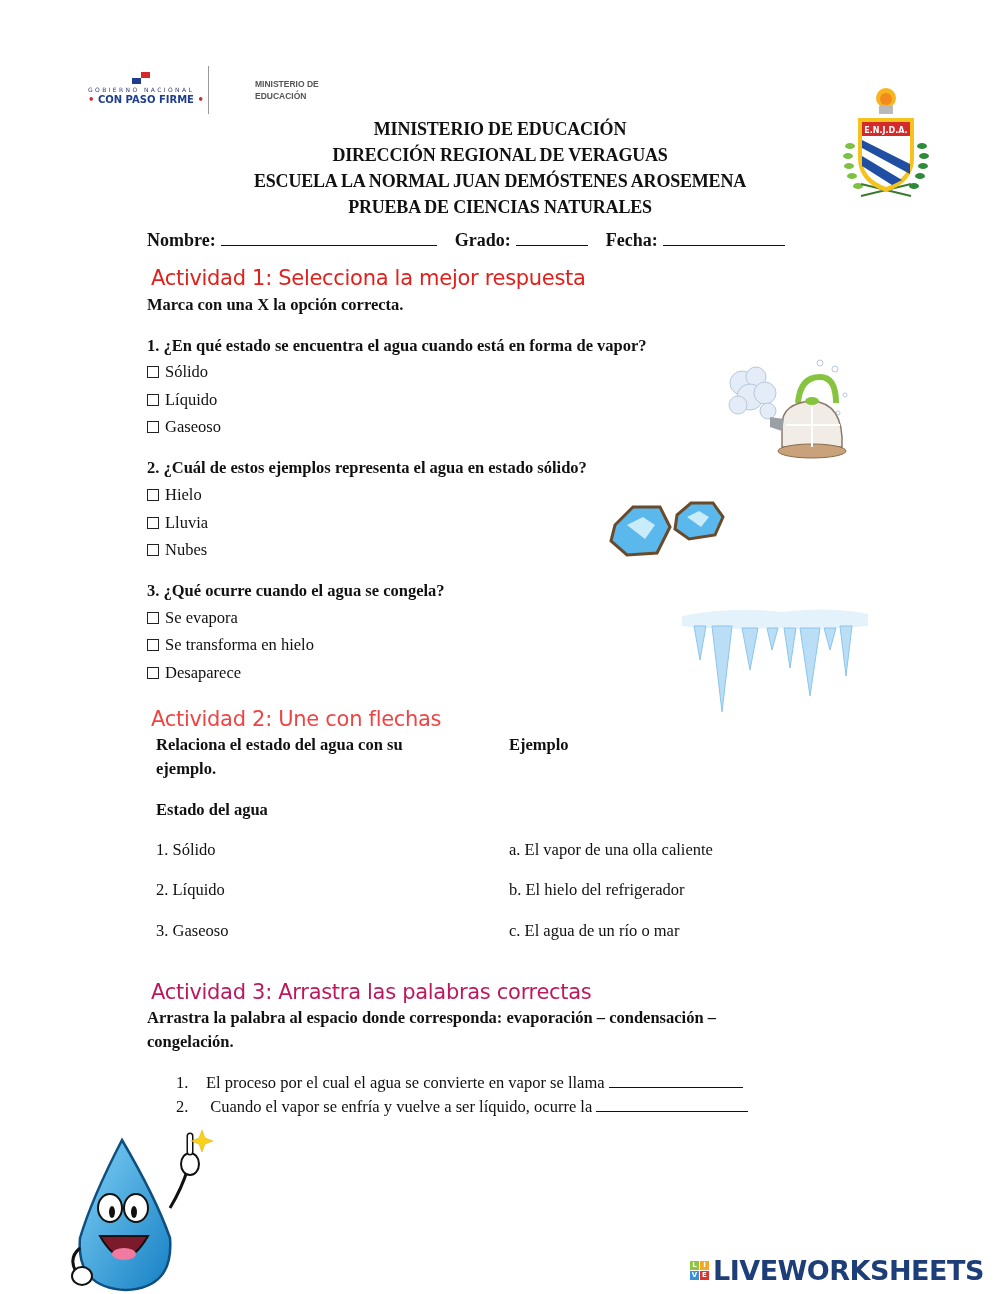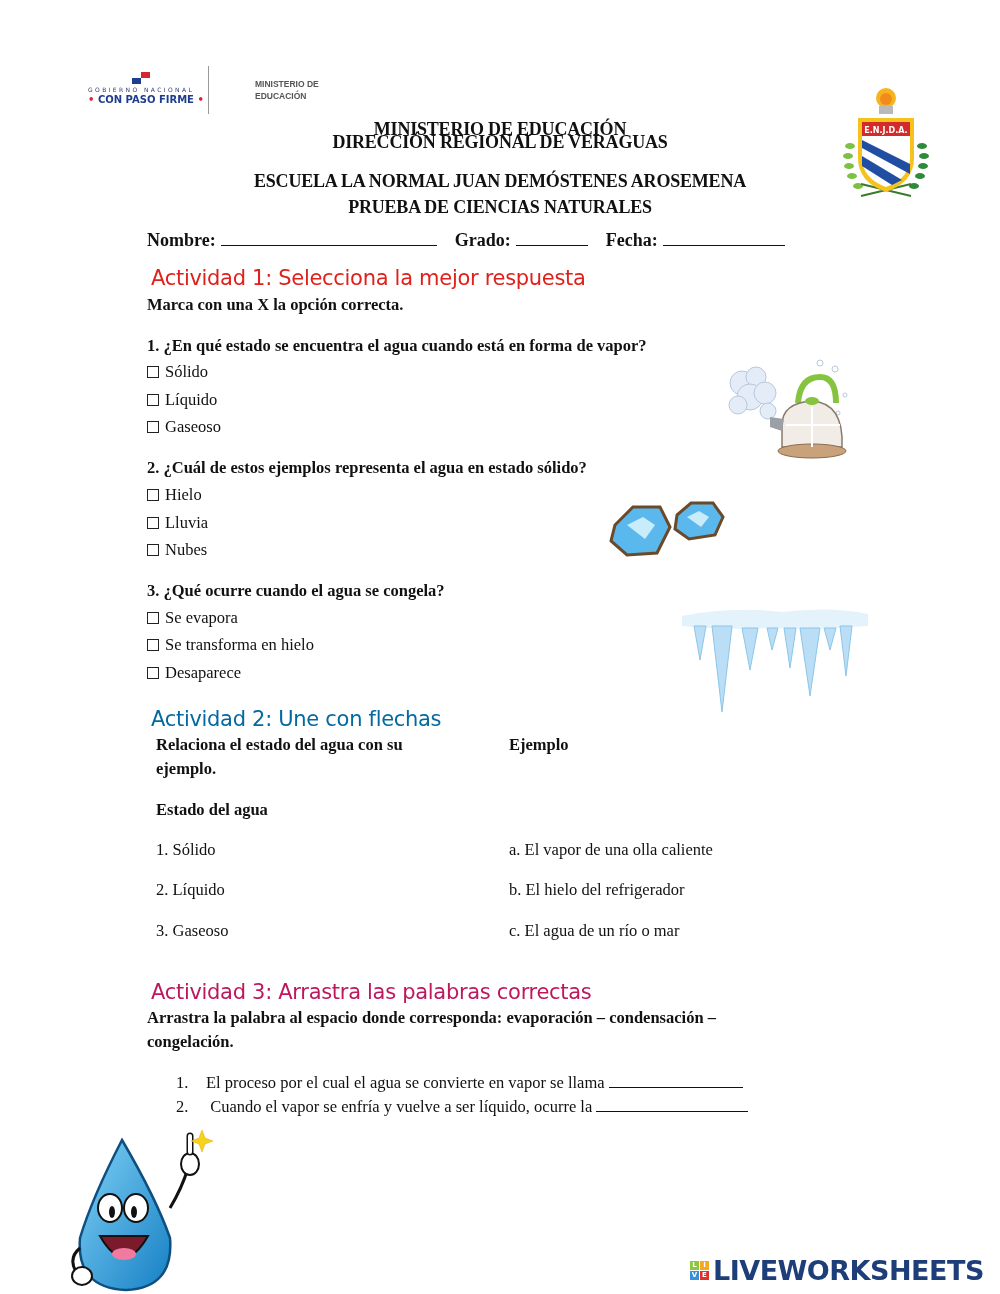--- a/index.html
+++ b/index.html
@@ -12,21 +12,21 @@
     .gov-flag { left: 44px; top: 0; width: 18px; height: 12px; }
     .gov-small { left: 0; top: 14px; font-family: "DejaVu Sans", sans-serif; font-size: 6px; letter-spacing: 2.4px; color: #2b3a7a; white-space: nowrap; }
     .gov-big { left: 0; top: 22px; font-family: "DejaVu Sans", sans-serif; font-size: 10px; font-weight: bold; color: #1f3d8f; white-space: nowrap; }
     .gov-big .dot { color: #d6272d; }
     .gov-sep { left: 120px; top: -6px; width: 1px; height: 48px; background: #999; }
     .gov-min { left: 148px; top: 6px; font-family: Liberation Sans, sans-serif; font-size: 8.5px; font-weight: bold; color: #555; line-height: 12px; white-space: nowrap; margin-left: 19px; }
 
     
     .hdr { left: 140px; width: 720px; text-align: center; font-family: "Liberation Serif", serif; font-weight: bold; font-size: 18px; letter-spacing: -0.2px; }
     .hdr1 { top: 119px; }
-    .hdr2 { top: 132px; }
+    .hdr2 { top: 145px; }
     .hdr3 { top: 171px; }
     .hdr4 { top: 197px; }
 
     .fields { left: 147px; top: 222px; font-family: "Liberation Serif", serif; font-weight: bold; font-size: 18px; white-space: nowrap; display: flex; align-items: baseline; margin-top: 7px; }
     .fields .blank { display: inline-block; border-bottom: 1.5px solid #111; height: 16px; margin-left: 5px; }
     .fields .lbl2 { margin-left: 18px; }
 
     
     .crest { left: 836px; top: 84px; width: 100px; height: 124px; }
 
@@ -199,21 +199,21 @@
     <path d="M40 26 L50 112 L60 26 Z"></path>
     <path d="M70 28 L78 70 L86 28 Z"></path>
     <path d="M95 28 L100 50 L106 28 Z"></path>
     <path d="M112 28 L118 68 L124 28 Z"></path>
     <path d="M128 28 L138 96 L148 28 Z"></path>
     <path d="M152 28 L158 50 L164 28 Z"></path>
     <path d="M168 26 L174 76 L180 26 Z"></path>
   </g>
 </svg>
 
-<div class="abs act-title" style="top: 707px; color: #0369a1;">Actividad 2: Une con flechas</div>
+<div class="abs act-title" style="top: 707px; color: #ef4444;">Actividad 2: Une con flechas</div>
 <div class="abs match b" style="left:156px; top:735px">Relaciona el estado del agua con su</div>
 <div class="abs match b" style="left:156px; top:759px">ejemplo.</div>
 <div class="abs match b" style="left:509px; top:735px">Ejemplo</div>
 <div class="abs match b" style="left:156px; top:800px">Estado del agua</div>
 
 <div class="abs match" style="left:156px; top:840px">1. Sólido</div>
 <div class="abs match" style="left:156px; top:880px">2. Líquido</div>
 <div class="abs match" style="left:156px; top:921px">3. Gaseoso</div>
 <div class="abs match" style="left:509px; top:840px">a. El vapor de una olla caliente</div>
 <div class="abs match" style="left:509px; top:880px">b. El hielo del refrigerador</div>

